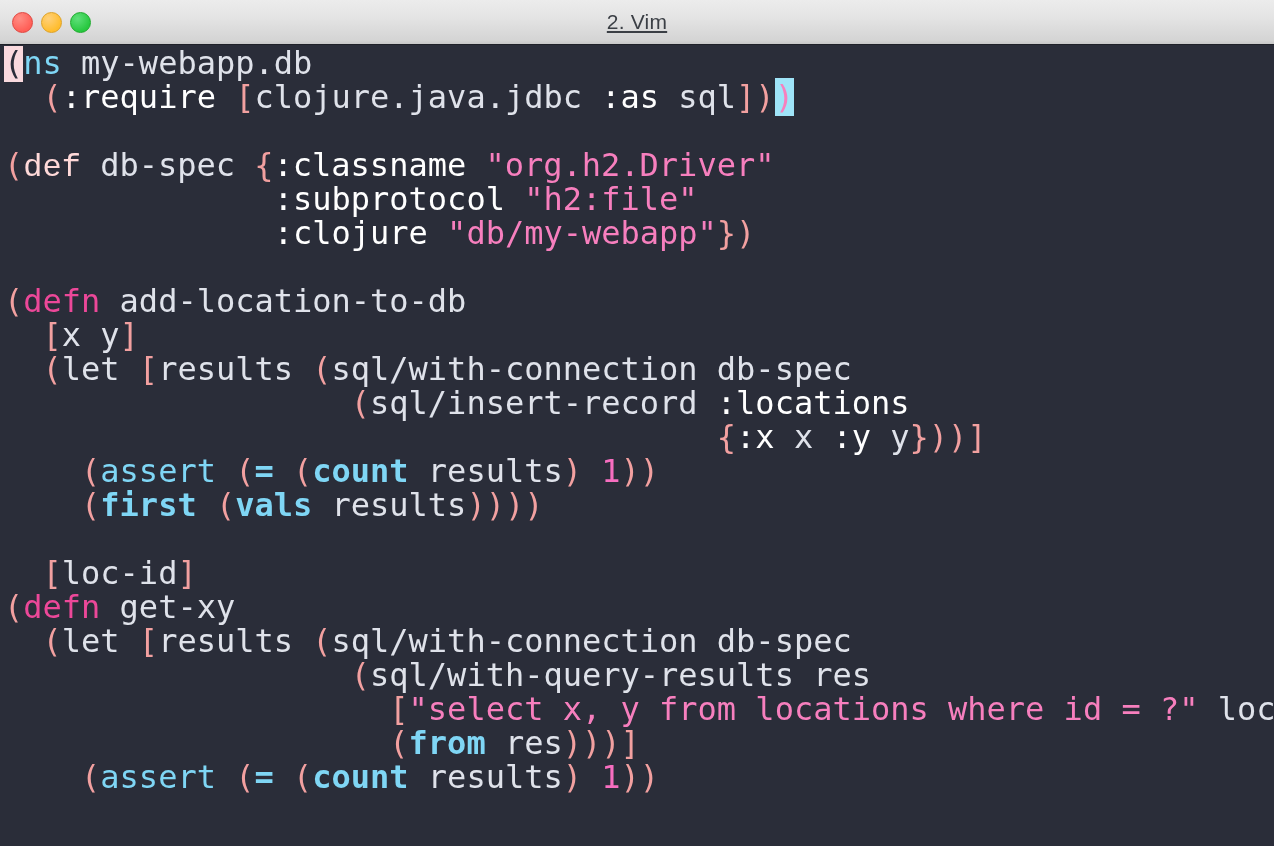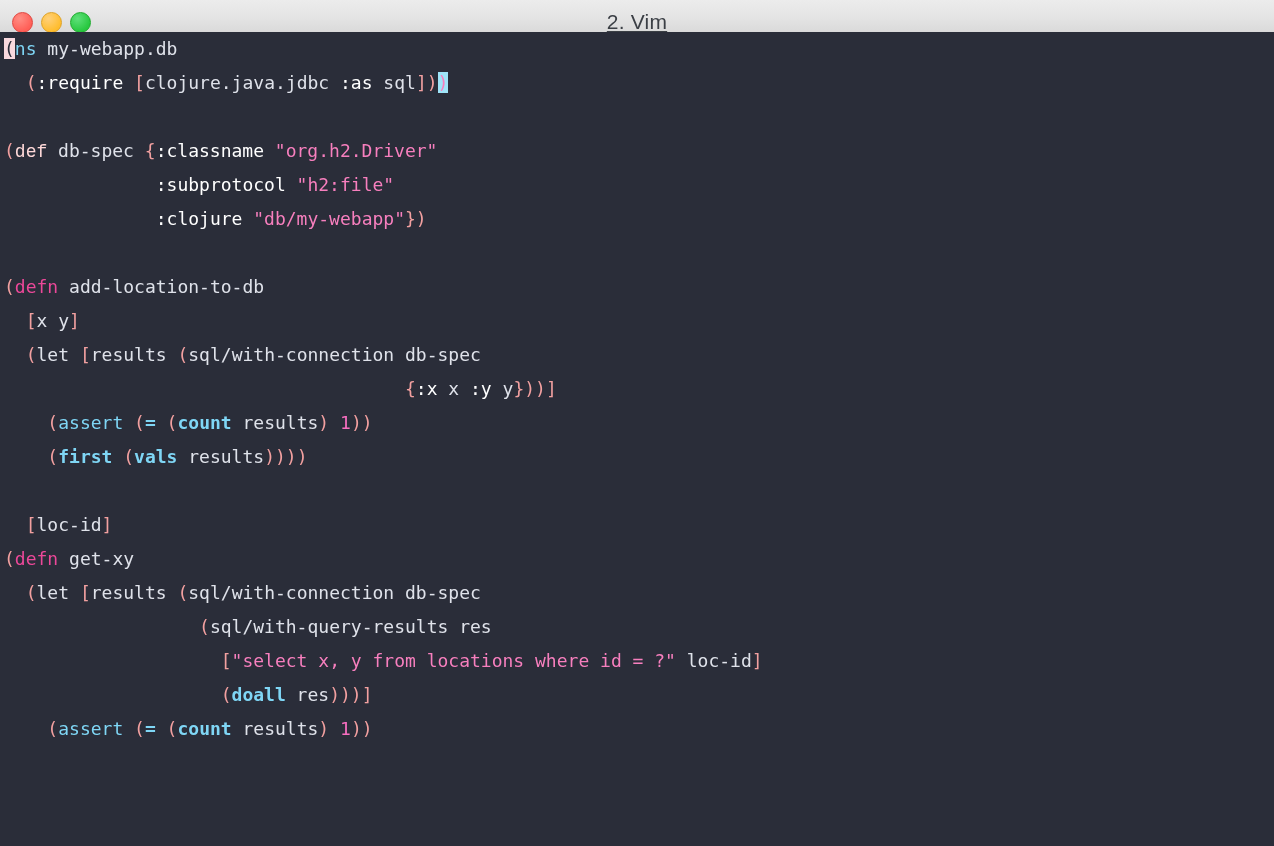--- a/index.html
+++ b/index.html
@@ -60,28 +60,28 @@
     font-size: 21px;
     color: #3b3f45;
     letter-spacing: 0.2px;
     line-height: 44px;
     text-decoration: underline;
   }
 
   
   #editor {
     position: absolute;
-    top: 32px;
+    top: 46px;
     left: 0;
     width: 1274px;
     height: 800px;
     background: #2a2d39;
     overflow: hidden;
     font-family: "DejaVu Sans Mono", monospace;
-    font-size: 18px;
+    font-size: 32px;
     line-height: 34px;
     letter-spacing: 0px;
   }
 
   .line {
     height: 34px;
     white-space: pre;
     color: #dfe2ea;
     padding-left: 4px;
     box-sizing: border-box;
@@ -139,38 +139,39 @@
     <div class="line"><span class="sym">              </span><span class="kw">:clojure</span><span class="sym"> </span><span class="str">"db/my-webapp"</span><span class="brk">}</span><span class="paren">)</span></div>
 
     <div class="line"> </div>
 
     <div class="line"><span class="paren">(</span><span class="defn">defn</span><span class="sym"> add-location-to-db</span></div>
 
     <div class="line"><span class="sym">  </span><span class="brk">[</span><span class="sym">x y</span><span class="brk">]</span></div>
 
     <div class="line"><span class="sym">  </span><span class="paren">(</span><span class="sym">let </span><span class="brk">[</span><span class="sym">results </span><span class="paren">(</span><span class="sym">sql/with-connection db-spec</span></div>
 
+    <div class="line"><span class="sym">                  </span><span class="paren">(</span><span class="sym">sql/insert-record </span><span class="kw">:locations</span></div>
 
     <div class="line"><span class="sym">                                     </span><span class="brk">{</span><span class="kw">:x</span><span class="sym"> x </span><span class="kw">:y</span><span class="sym"> y</span><span class="brk">}</span><span class="paren">))</span><span class="brk">]</span></div>
 
     <div class="line"><span class="sym">    </span><span class="paren">(</span><span class="fn">assert</span><span class="sym"> </span><span class="paren">(</span><span class="core">=</span><span class="sym"> </span><span class="paren">(</span><span class="core">count</span><span class="sym"> results</span><span class="paren">)</span><span class="sym"> </span><span class="num">1</span><span class="paren">))</span></div>
 
     <div class="line"><span class="sym">    </span><span class="paren">(</span><span class="core">first</span><span class="sym"> </span><span class="paren">(</span><span class="core">vals</span><span class="sym"> results</span><span class="paren">))))</span></div>
 
     <div class="line"> </div>
 
     <div class="line"><span class="sym">  </span><span class="brk">[</span><span class="sym">loc-id</span><span class="brk">]</span></div>
 
     <div class="line"><span class="paren">(</span><span class="defn">defn</span><span class="sym"> get-xy</span></div>
 
     <div class="line"><span class="sym">  </span><span class="paren">(</span><span class="sym">let </span><span class="brk">[</span><span class="sym">results </span><span class="paren">(</span><span class="sym">sql/with-connection db-spec</span></div>
 
     <div class="line"><span class="sym">                  </span><span class="paren">(</span><span class="sym">sql/with-query-results res</span></div>
 
     <div class="line"><span class="sym">                    </span><span class="brk">[</span><span class="str">"select x, y from locations where id = ?"</span><span class="sym"> loc-id</span><span class="brk">]</span></div>
 
-    <div class="line"><span class="sym">                    </span><span class="paren">(</span><span class="core">doall</span><span class="sym"> res</span><span class="paren">)))</span><span class="brk">]</span></div>
+    <div class="line"><span class="sym">                    </span><span class="paren">(</span><span class="core">from</span><span class="sym"> res</span><span class="paren">)))</span><span class="brk">]</span></div>
 
     <div class="line"><span class="sym">    </span><span class="paren">(</span><span class="fn">assert</span><span class="sym"> </span><span class="paren">(</span><span class="core">=</span><span class="sym"> </span><span class="paren">(</span><span class="core">count</span><span class="sym"> results</span><span class="paren">)</span><span class="sym"> </span><span class="num">1</span><span class="paren">))</span></div>
 
 
   </div>
 </div>
 
 </body></html>

